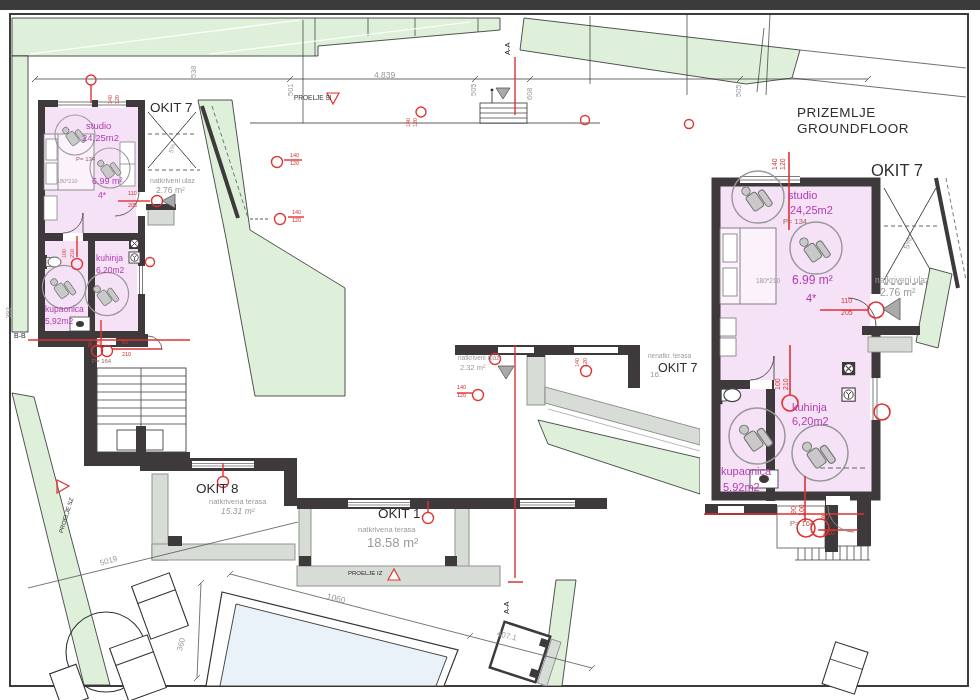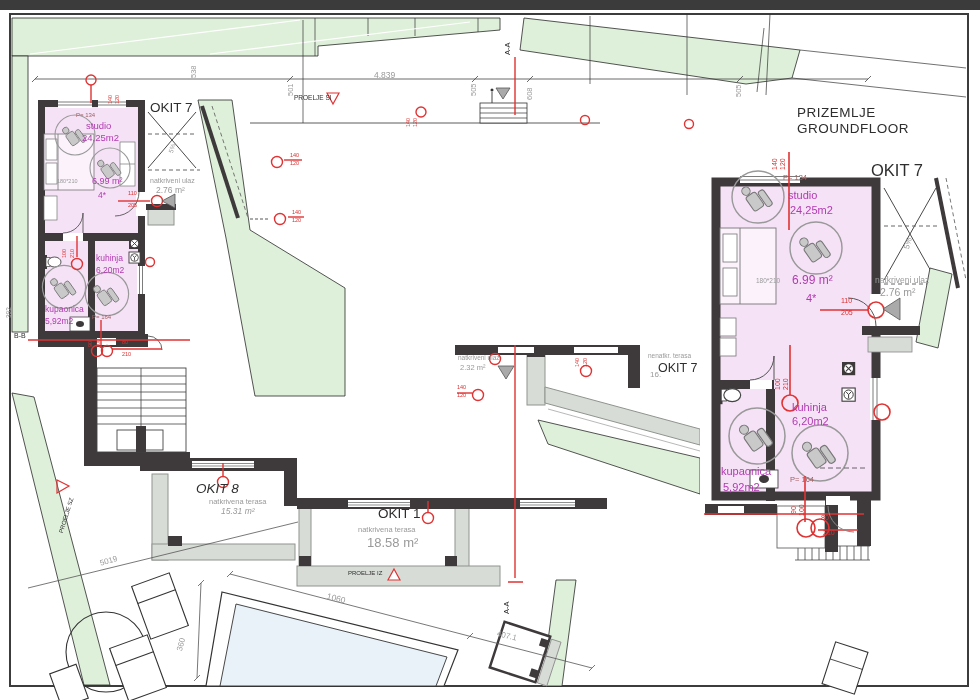--- a/index.html
+++ b/index.html
@@ -7,21 +7,21 @@
          font-family:"Liberation Sans",sans-serif;}
   #topbar{position:absolute;left:0;top:0;width:980px;height:10px;background:#3b3b3b;}
   #plan-svg{position:absolute;left:0;top:0;z-index:1;}
   #labels{position:absolute;left:0;top:0;width:980px;height:700px;z-index:2;pointer-events:none;}
   #overlay{position:absolute;left:700px;top:140px;width:266px;height:428px;background:#fff;z-index:3;}
   #overlay-svg{position:absolute;left:0;top:0;}
   .lbl{position:absolute;white-space:nowrap;line-height:1;color:#333;}
   .g{color:#9a9a9a;}
   .mag{color:#b23ab2;}
   .red{color:#d93030;}
-  .pr{color:#a06060;}
+  .pr{color:#a06060;margin-top:44px;}
   .dk{color:#2e2e2e;}
   .r90{transform:rotate(-90deg);transform-origin:0 0;}
 </style>
 </head>
 <body>
 
 <div id="stage">
   <div id="topbar"></div>
 
   <svg id="plan-svg" width="980" height="700" viewBox="0 0 980 700">
@@ -260,21 +260,21 @@
     <span class="lbl g" style="left:57px;top:179px;font-size:5.5px;">180*210</span>
     <span class="lbl mag" style="left:92px;top:177px;font-size:9px;">6.99 m²</span>
     <span class="lbl mag" style="left:98px;top:191px;font-size:8.5px;">4*</span>
     <span class="lbl mag" style="left:96px;top:254px;font-size:8.5px;">kuhinja</span>
     <span class="lbl mag" style="left:96px;top:266px;font-size:8.5px;">6,20m2</span>
     <span class="lbl mag" style="left:45px;top:305px;font-size:8.5px;">kupaonica</span>
     <span class="lbl mag" style="left:45px;top:317px;font-size:8.5px;">5,92m2</span>
     <span class="lbl pr" style="left:92px;top:314px;font-size:6px;">P= 164</span>
     <span class="lbl g" style="left:168px;top:152px;font-size:6.5px;transform:rotate(-72deg);transform-origin:0 0;">5%</span>
     <span class="lbl dk" style="left:14px;top:332px;font-size:7px;">B-B</span>
-    <span class="lbl dk" style="left:196px;top:482px;font-size:13.5px;font-style:italic;">OKIT 8</span>
+    <span class="lbl dk" style="left:196px;top:482px;font-size:13.5px;">OKIT 8</span>
     <span class="lbl g" style="left:209px;top:498px;font-size:7.5px;">natkrivena terasa</span>
     <span class="lbl g" style="left:221px;top:507px;font-size:8.5px;font-style:italic;">15.31 m²</span>
     <span class="lbl dk" style="left:378px;top:507px;font-size:13.5px;">OKIT 1</span>
     <span class="lbl g" style="left:358px;top:526px;font-size:7.5px;">natkrivena terasa</span>
     <span class="lbl g" style="left:367px;top:536px;font-size:13px;">18.58 m²</span>
     <span class="lbl g" style="left:648px;top:353px;font-size:6.5px;">nenatkr. terasa</span>
     <span class="lbl g" style="left:650px;top:371px;font-size:8px;">16.</span>
     <span class="lbl dk" style="left:658px;top:362px;font-size:12.5px;">OKIT 7</span>
     <span class="lbl g" style="left:458px;top:355px;font-size:6.5px;">natkriveni ulaz</span>
     <span class="lbl g" style="left:460px;top:364px;font-size:7.5px;text-align:right;">2.32 m²</span>

